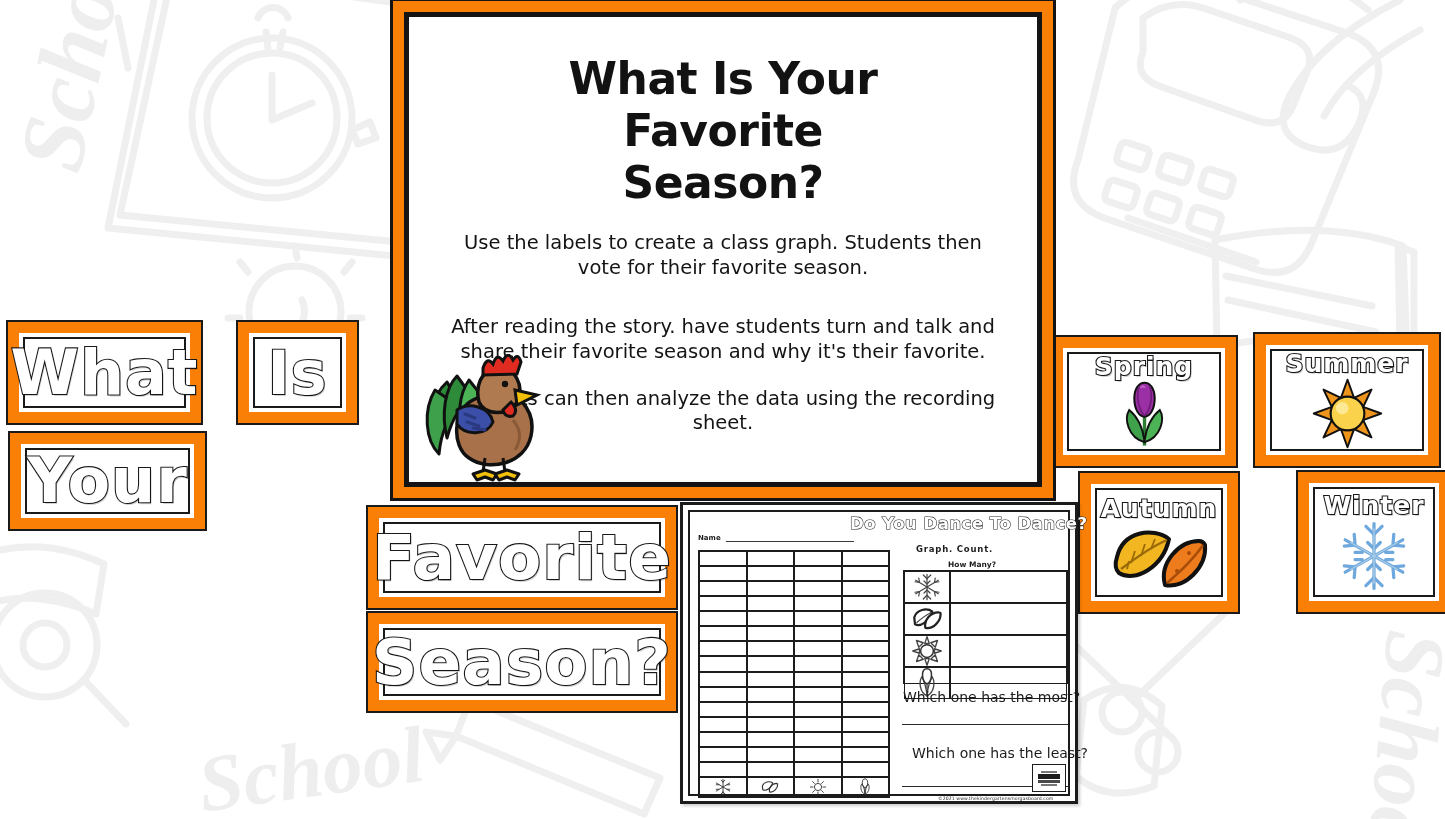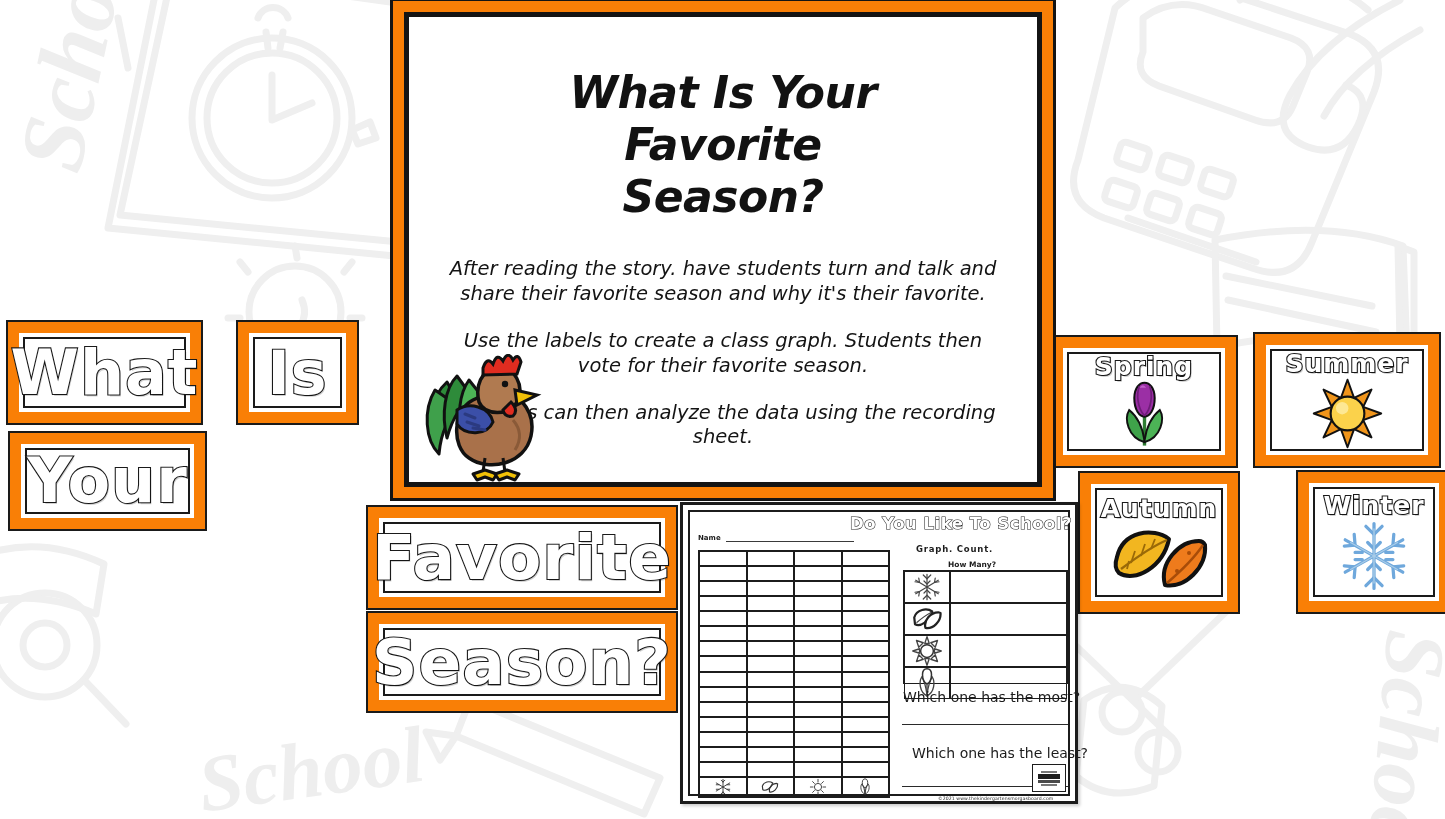--- a/index.html
+++ b/index.html
@@ -89,22 +89,21 @@
     border: 3px solid #141414;
     padding: 11px;
     z-index: 8;
   }
   #main-card-inner {
     width:100%; height:100%;
     background:#ffffff;
     border: 5px solid #141414;
     position: relative;
     overflow: hidden;
-    padding: 28px 24px 10px;
-    font-style: italic;
+    padding: 14px 24px 10px;
   }
   #main-title {
     text-align: center;
     font-family: "DejaVu Sans", sans-serif;
     font-weight: bold;
     font-size: 44px;
     line-height: 1.18;
     color: #121212;
     letter-spacing: -0.5px;
     margin-top: 22px;
@@ -366,22 +365,22 @@
 
 <div id="main-card">
   <div id="main-card-inner">
 
     <div id="main-title">
       <div>What Is Your</div>
       <div>Favorite</div>
       <div>Season?</div>
     </div>
 
+    <p class="main-para">Use the labels to create a class graph. Students then vote for their favorite season.</p>
     <p class="main-para" id="para-1">After reading the story. have students turn and talk and share their favorite season and why it's their favorite.</p>
-    <p class="main-para">Use the labels to create a class graph. Students then vote for their favorite season.</p>
     <p class="main-para">Students can then analyze the data using the recording sheet.</p>
 
     <svg id="rooster" viewBox="0 0 140 132">
 
       <g stroke="#111" stroke-width="3" stroke-linejoin="round">
         <path d="M30 28 C 12 44 10 72 20 92 C 26 74 34 60 44 52 Z" fill="#2E8B3A"></path>
         <path d="M18 36 C 6 56 8 86 22 100 C 24 78 32 62 44 54 Z" fill="#3FA04B"></path>
         <path d="M40 22 C 28 34 24 60 30 84 C 36 62 46 48 56 44 Z" fill="#2E8B3A"></path>
         <path d="M52 26 C 42 40 40 62 46 82 C 52 62 60 50 68 46 Z" fill="#4CB356"></path>
       </g>
@@ -497,21 +496,21 @@
           </g>
         </svg>
       </div>
     </div>
   </div>
 </div>
 
 <div id="worksheet">
   <div id="worksheet-inner">
 
-    <div id="ws-title">Do You Like To School?</div>
+    <div id="ws-title">Do You Dance To Dance?</div>
 
     <div id="ws-name-row">
       <span id="ws-name-label">Name</span>
       <span id="ws-name-line"></span>
     </div>
 
     <div id="ws-grid">
 
       <div class="cell"></div>
         <div class="cell"></div>

